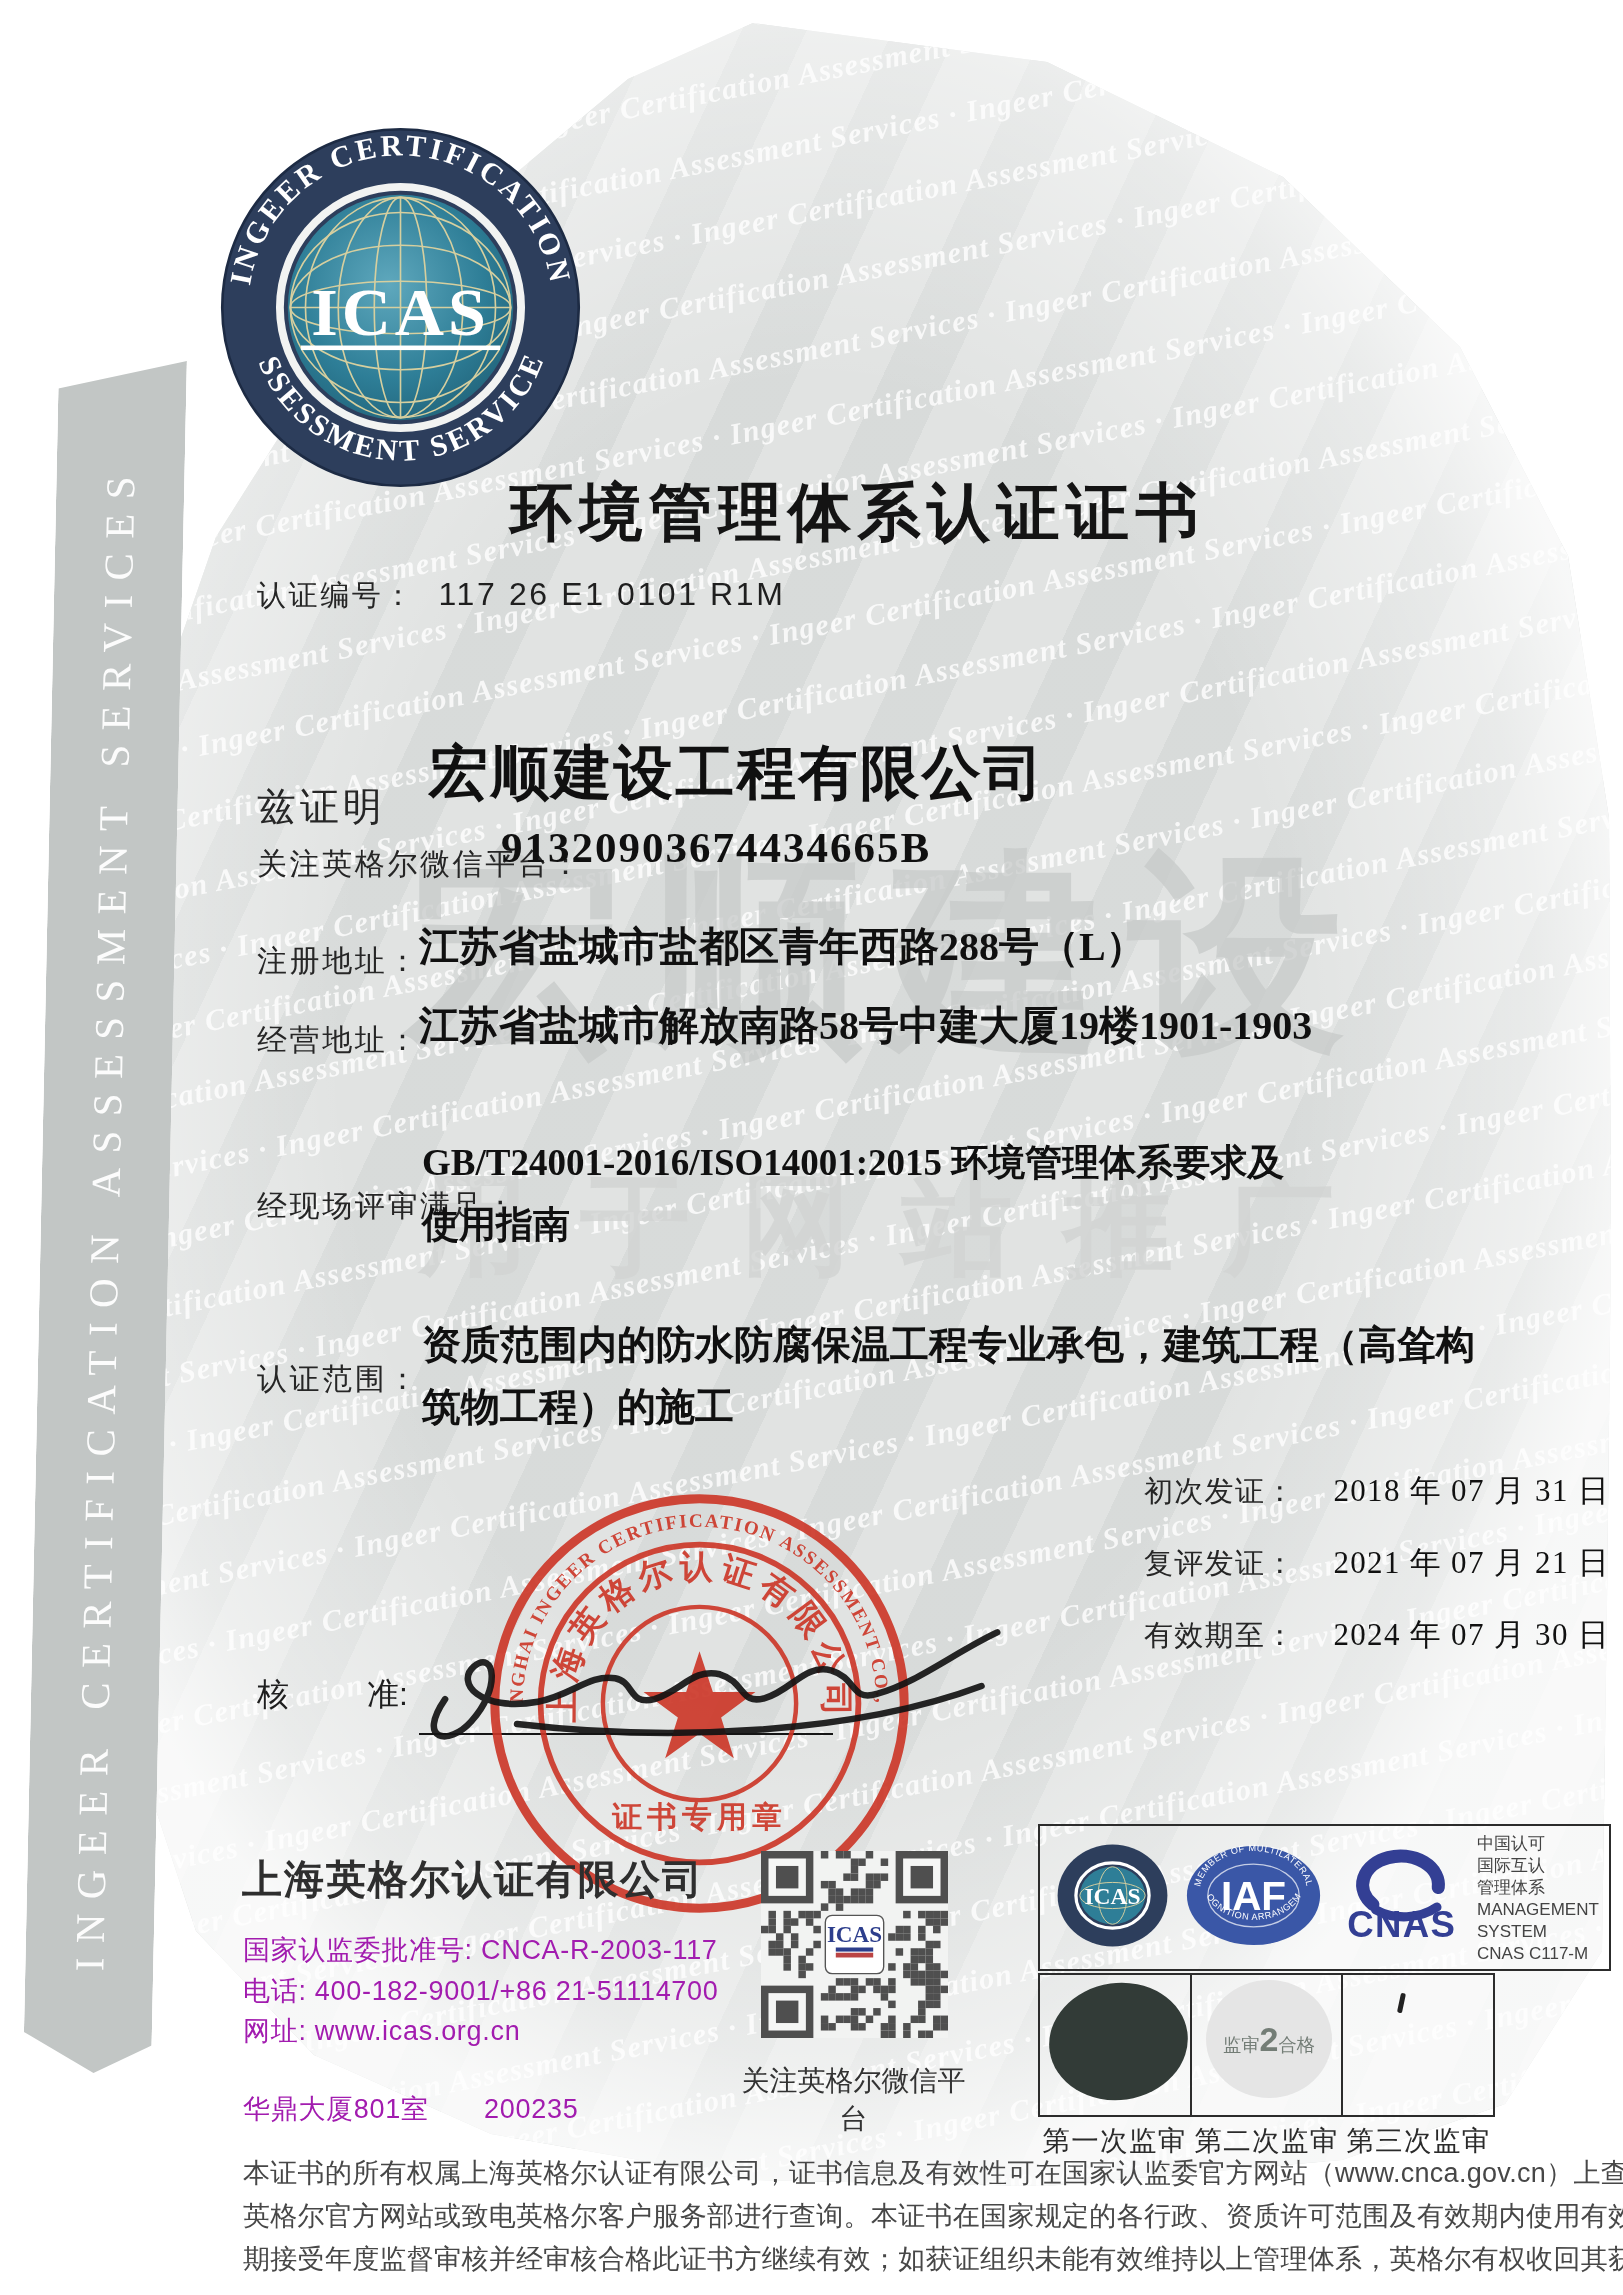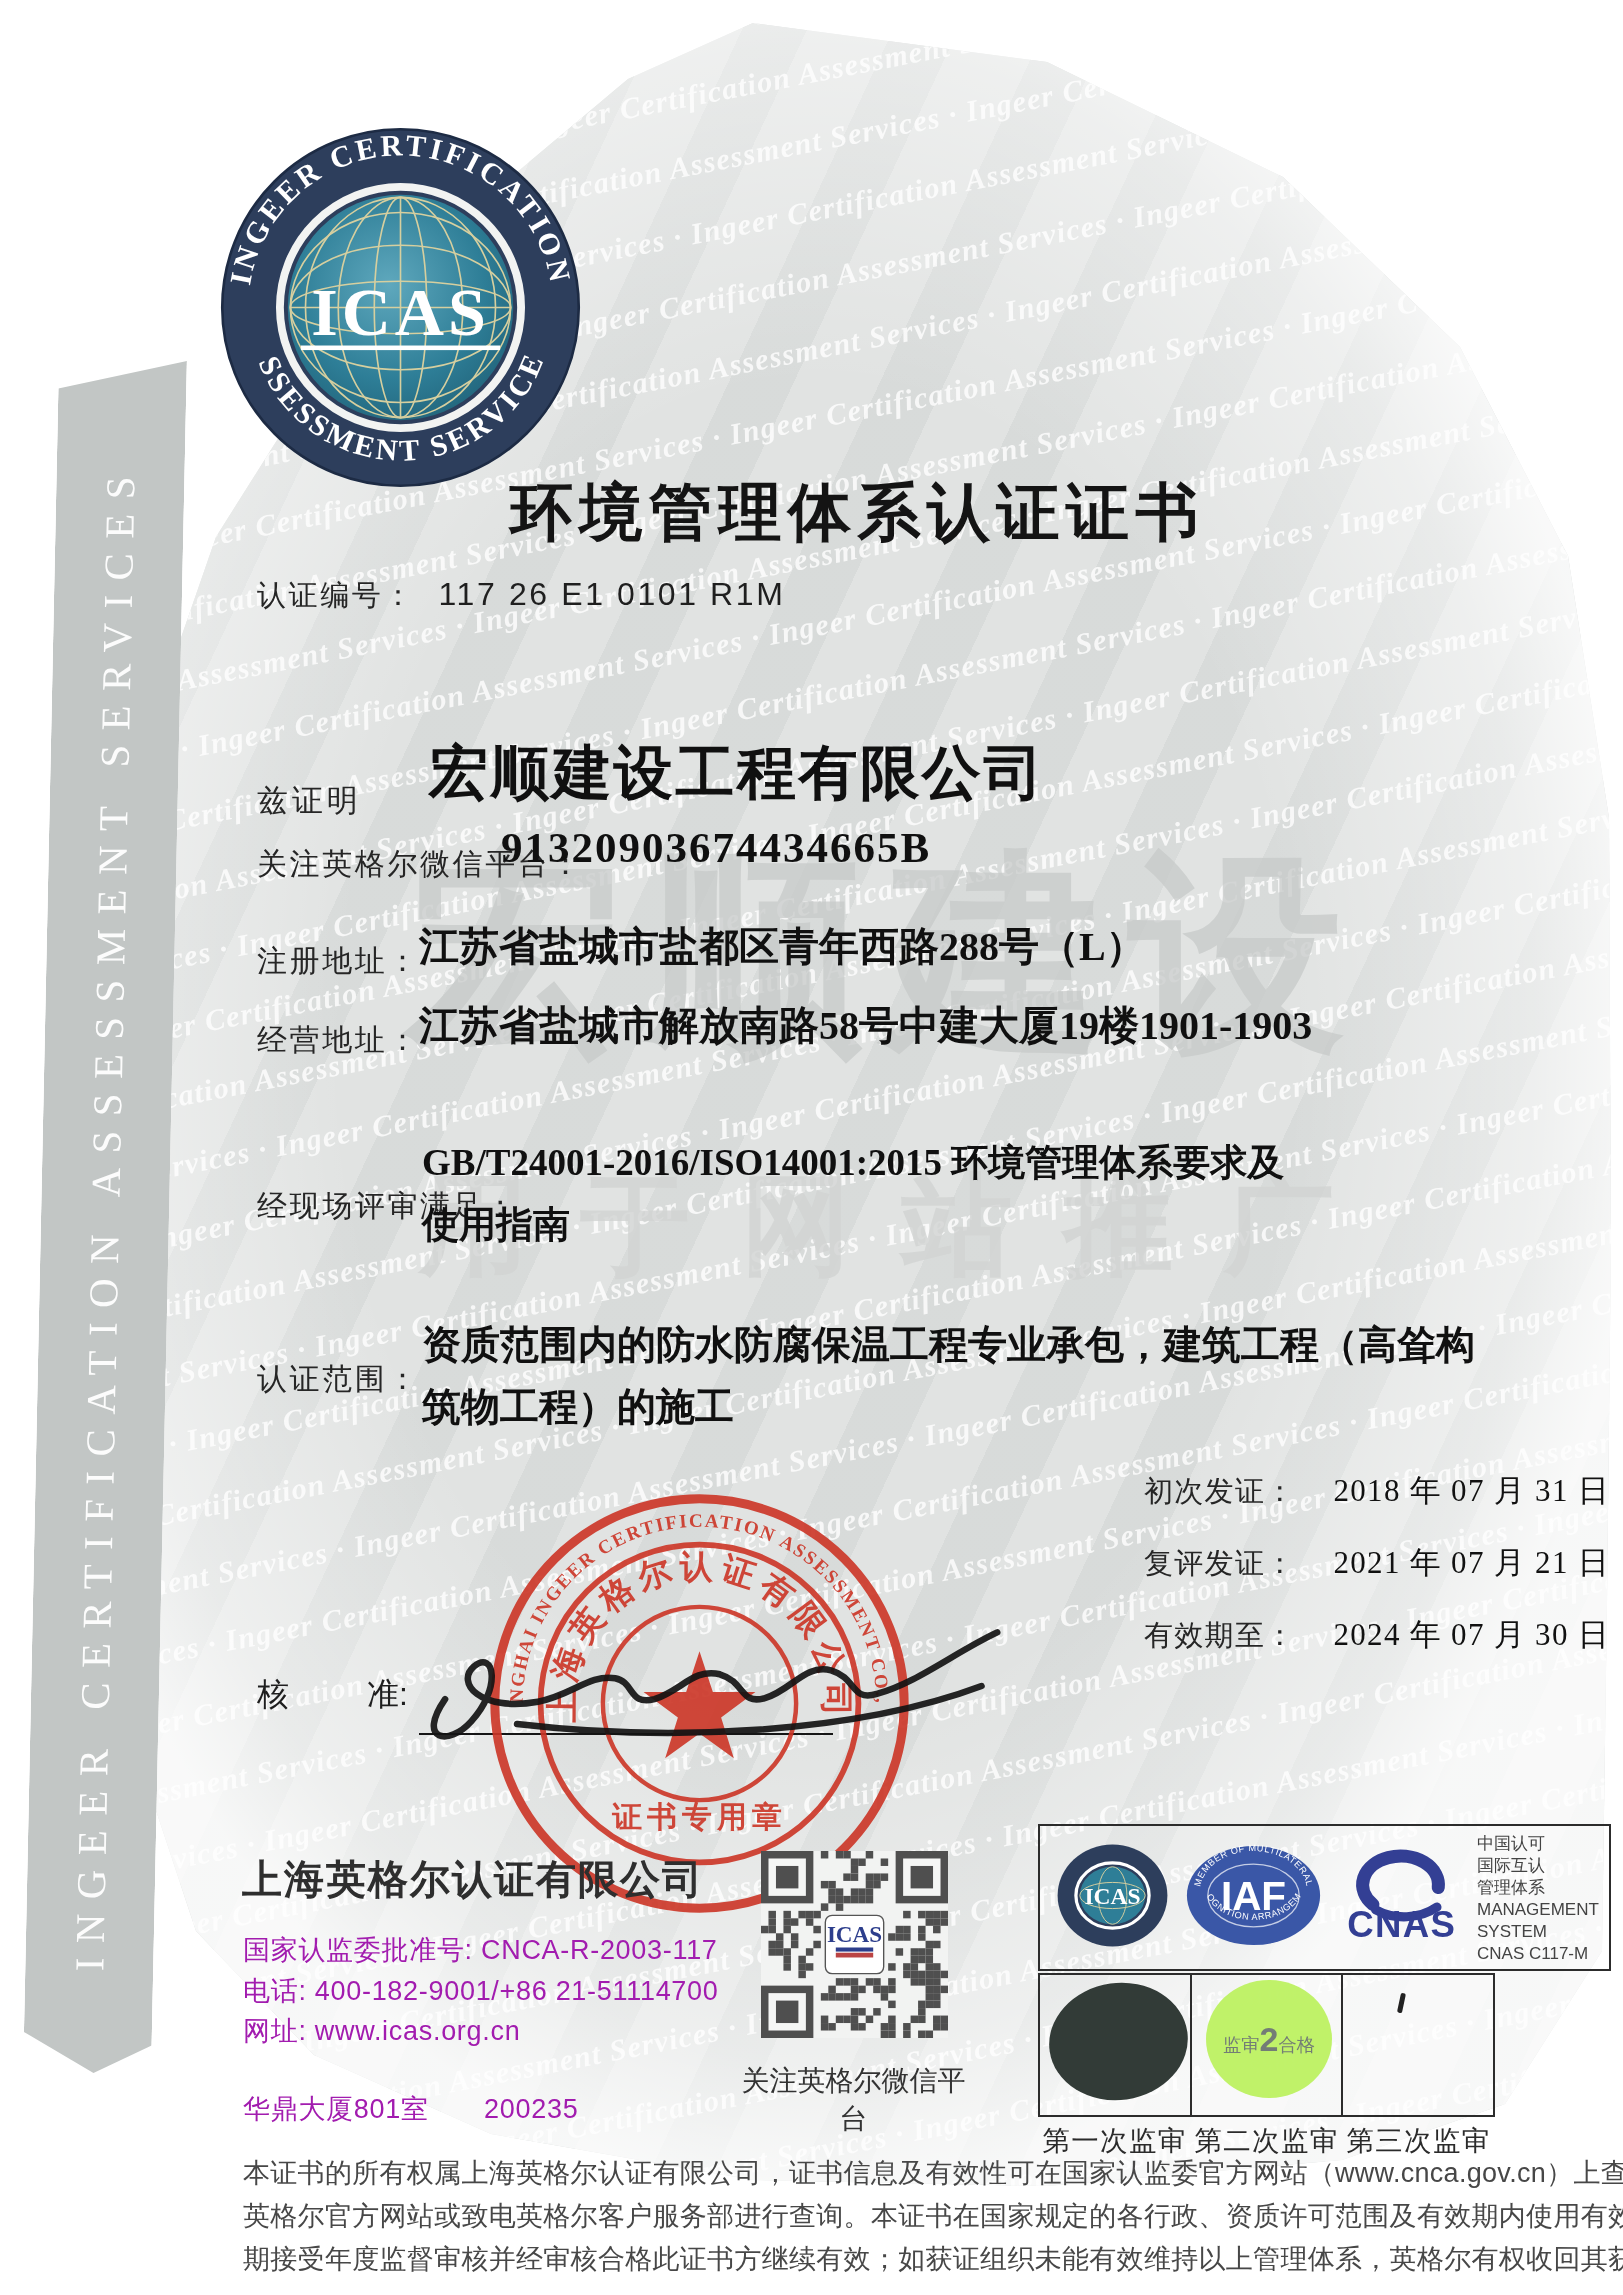--- a/index.html
+++ b/index.html
@@ -36,21 +36,21 @@
   #wm-small{left:419px;top:1152px;font-size:110px;font-weight:bold;color:#d2d4d3;
     letter-spacing:51px;font-family:"Liberation Serif",serif;opacity:.8;white-space:nowrap;}
   
   .label{font-size:30px;color:#262626;letter-spacing:2.6px;}
   .valbold{font-family:"Liberation Serif",serif;font-weight:bold;color:#101010;}
   #title{left:406px;top:470px;width:799px;text-align:right;font-size:63px;font-weight:bold;
     letter-spacing:6.5px;color:#141414;}
   #certno{left:257px;top:576px;display:flex;align-items:baseline;}
   #certno .label{font-size:29px;}
   #certno .v{font-size:32px;color:#1f1f1f;letter-spacing:2.6px;margin-left:23.6px;}
-  #certify-label{left:257px;top:780px;font-size:31px;letter-spacing:3.9px;color:#262626;}
+  #certify-label{left:257px;top:780px;font-size:39px;letter-spacing:3.9px;color:#262626;}
   #company{left:429px;top:734px;font-size:59px;letter-spacing:2.6px;text-align:right;}
   #uscc-label{left:257px;top:844px;}
   #uscc-value{left:501px;top:823px;font-size:43px;letter-spacing:2px;}
   #reg-label{left:257px;top:941px;text-align:right;}
   #reg-value{left:419px;top:919px;font-size:40px;}
   #biz-label{left:257px;top:1020px;}
   #biz-value{left:419px;top:998px;font-size:40px;}
   #std-label{left:257px;top:1186px;}
   #std-v1{left:422px;top:1138px;font-size:37px;}
   #std-v2{left:422px;top:1200px;font-size:37px;}
@@ -73,21 +73,21 @@
   
   #logo-box{left:1038px;top:1824px;width:569px;height:143px;border:2.6px solid #2c2c2c;}
   #acc-text{left:1477px;top:1833px;font-size:17px;line-height:22px;color:#434343;}
   #stamp-box{left:1038px;top:1973px;width:453px;height:140px;border:2.6px solid #2c2c2c;display:flex;}
   #stamp-box .cell{flex:1;border-right:2px solid #2c2c2c;position:relative;}
   #stamp-box .cell:last-child{border-right:none;}
   .survlabel{top:2123px;width:153px;text-align:center;font-size:27.5px;color:#2b2b2b;letter-spacing:1.3px;}
   .oval1{position:absolute;left:9.2px;top:7.9px;width:139px;height:117px;border-radius:50%;
     background:#2a332f;transform:rotate(-8deg);opacity:.96;}
   .oval2{position:absolute;left:14.4px;top:5.2px;width:126px;height:118px;border-radius:50%;
-    background:#bef264;display:flex;align-items:center;justify-content:center;opacity:.96;}
+    background:#e5e5e5;display:flex;align-items:center;justify-content:center;opacity:.96;}
   .oval2 .t{color:#6e7871;font-size:18.3px;white-space:nowrap;}
   .oval2 .t b{font-size:34px;font-weight:bold;}
   .tick{position:absolute;left:56px;top:18.3px;width:4.6px;height:19.6px;background:#222;transform:rotate(12deg);border-radius:2px;}
   
   .footline{left:243px;width:1303px;font-size:27px;color:#474747;letter-spacing:0.3px;white-space:nowrap;}
   
   #red-stamp{left:477px;top:1481px;opacity:.9;}
   #signature{left:398px;top:1589px;}
   #icas-logo{left:217px;top:124px;}
 </style>

